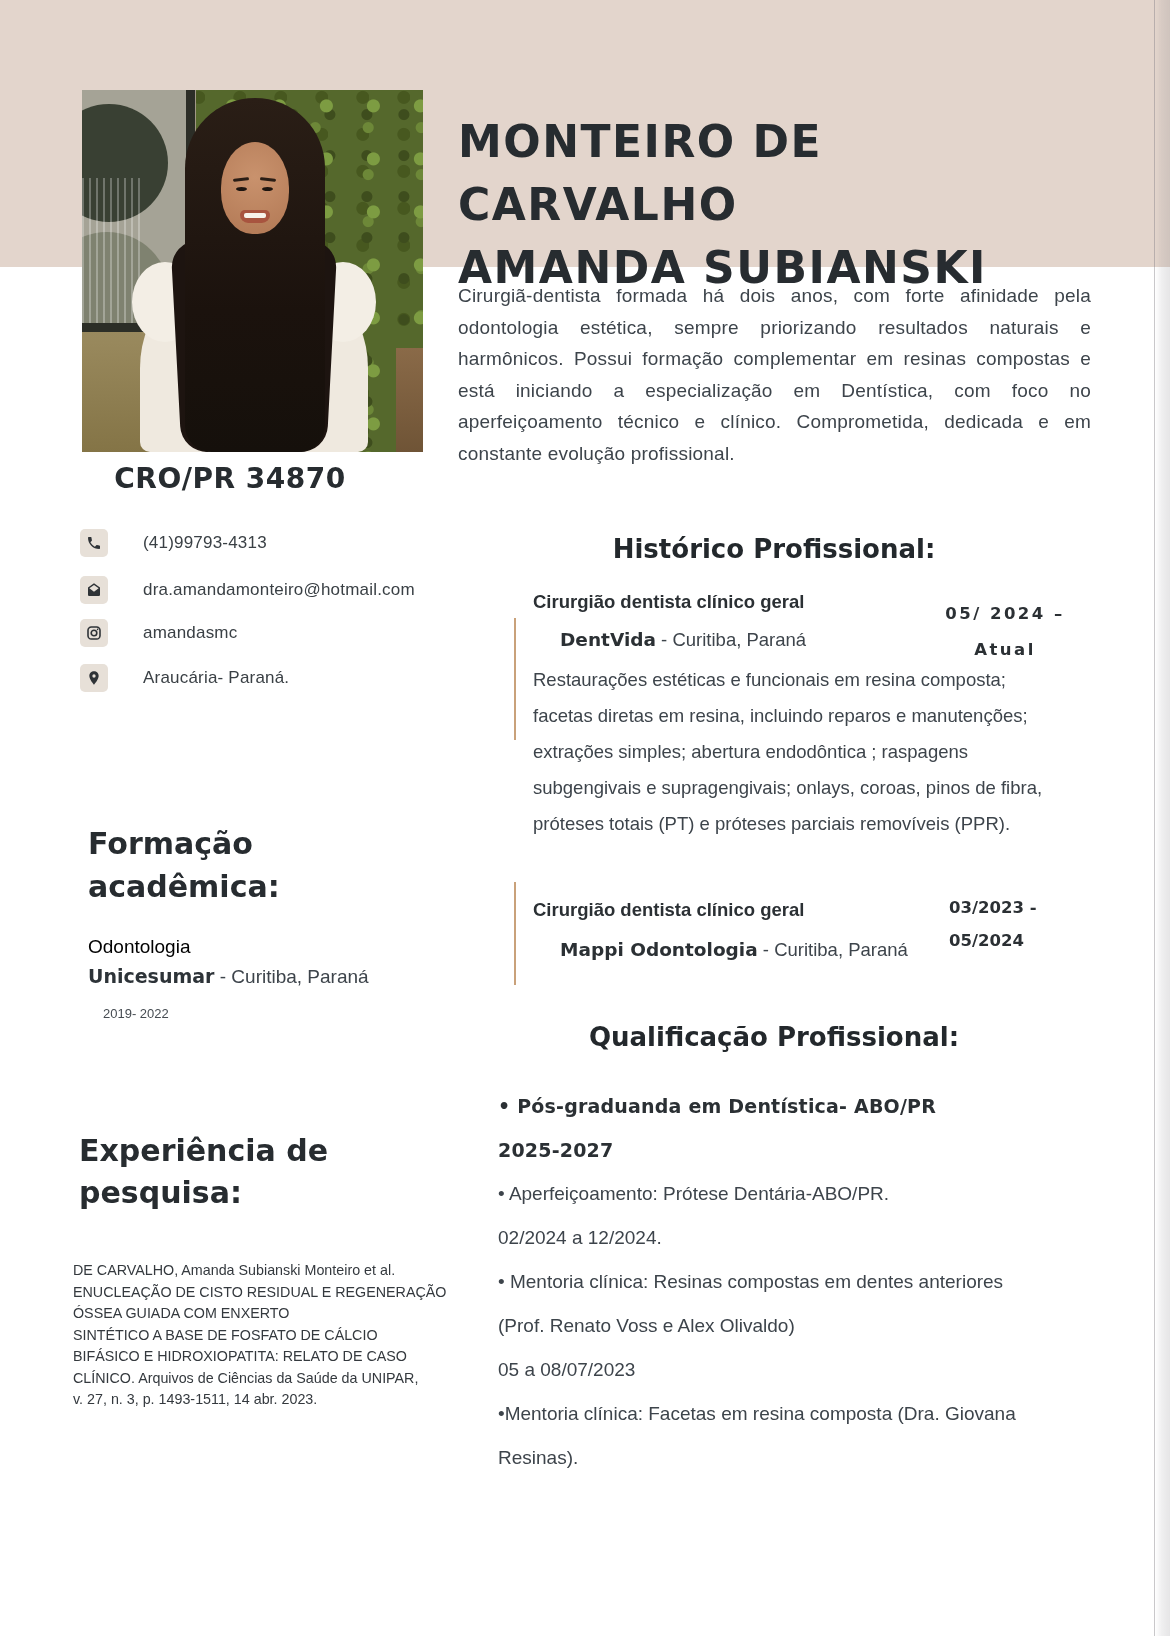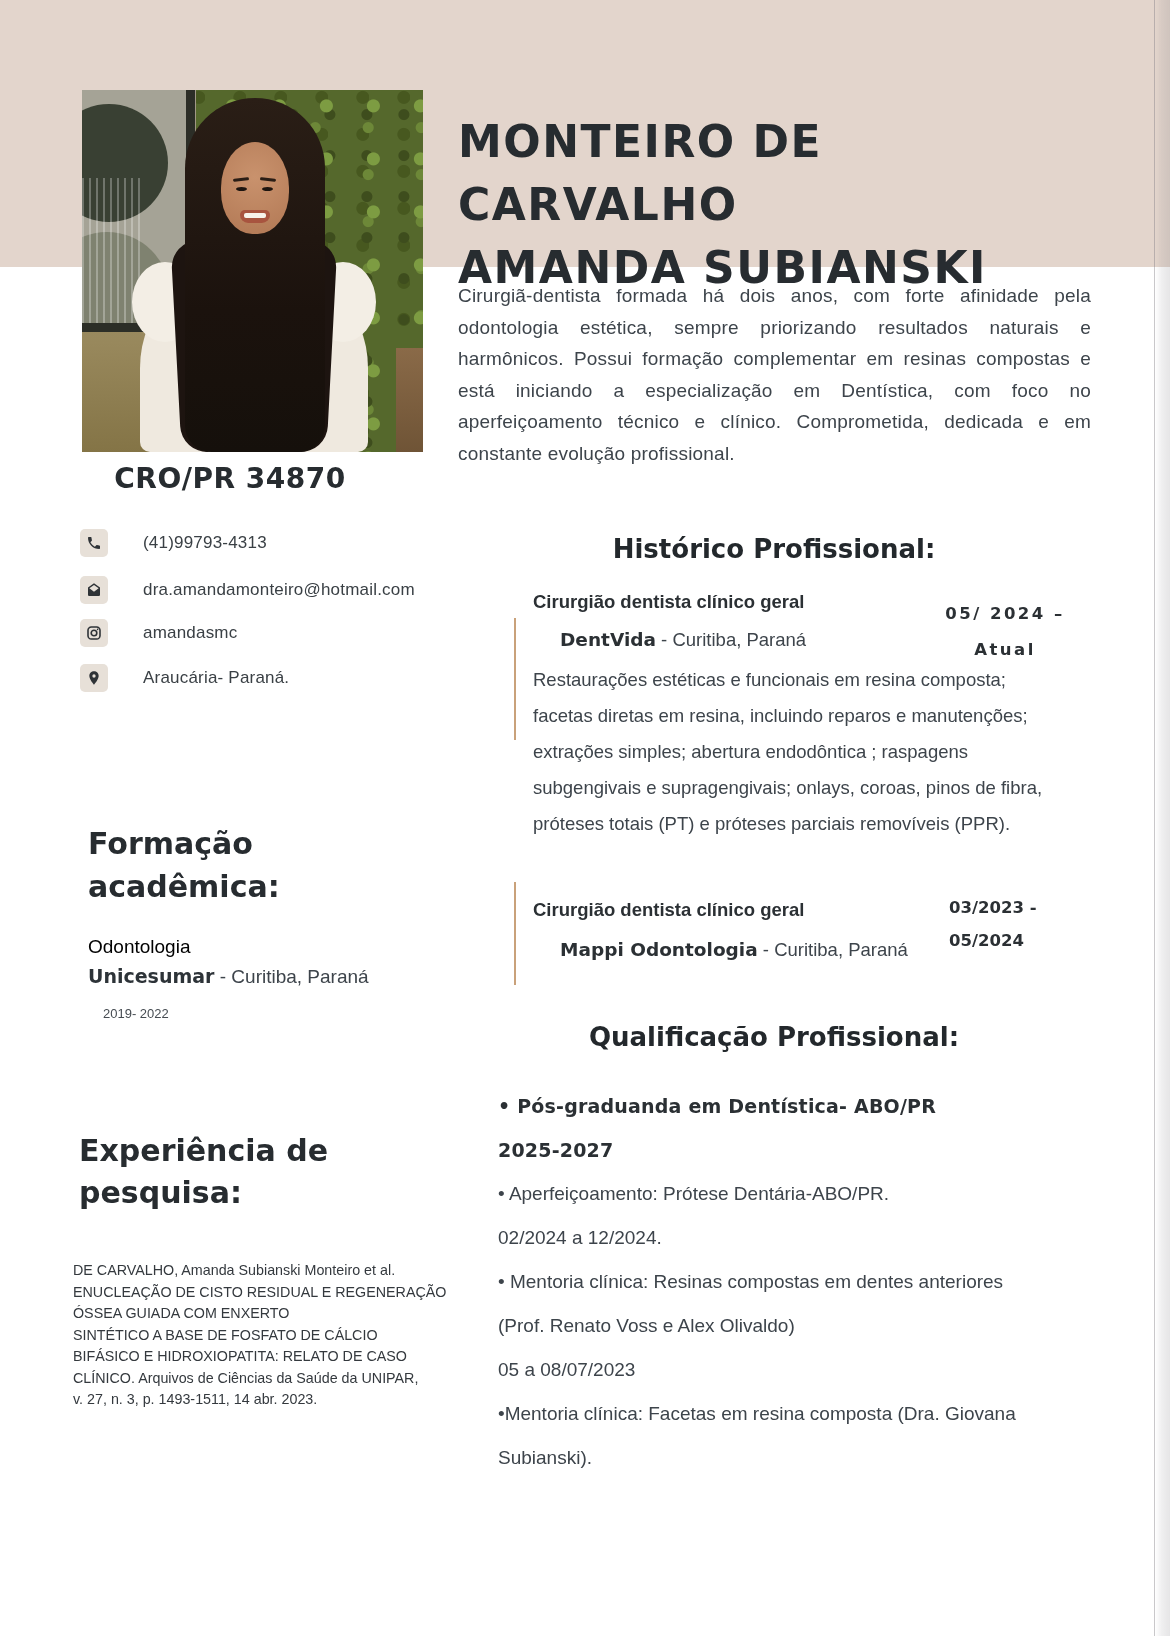--- a/index.html
+++ b/index.html
@@ -258,16 +258,16 @@
   <div class="sec-heading qual-heading">Qualificação Profissional:</div>
   <div class="abs qual-lines">
     <div class="bold">• Pós-graduanda em Dentística- ABO/PR</div>
     <div class="bold">2025-2027</div>
     <div>• Aperfeiçoamento: Prótese Dentária-ABO/PR.</div>
     <div>02/2024 a 12/2024.</div>
     <div>• Mentoria clínica: Resinas compostas em dentes anteriores</div>
     <div>(Prof. Renato Voss e Alex Olivaldo)</div>
     <div>05 a 08/07/2023</div>
     <div>•Mentoria clínica: Facetas em resina composta (Dra. Giovana</div>
-    <div>Subianski).</div>
+    <div>Resinas).</div>
   </div>
 
 </div>
 
 </body></html>

